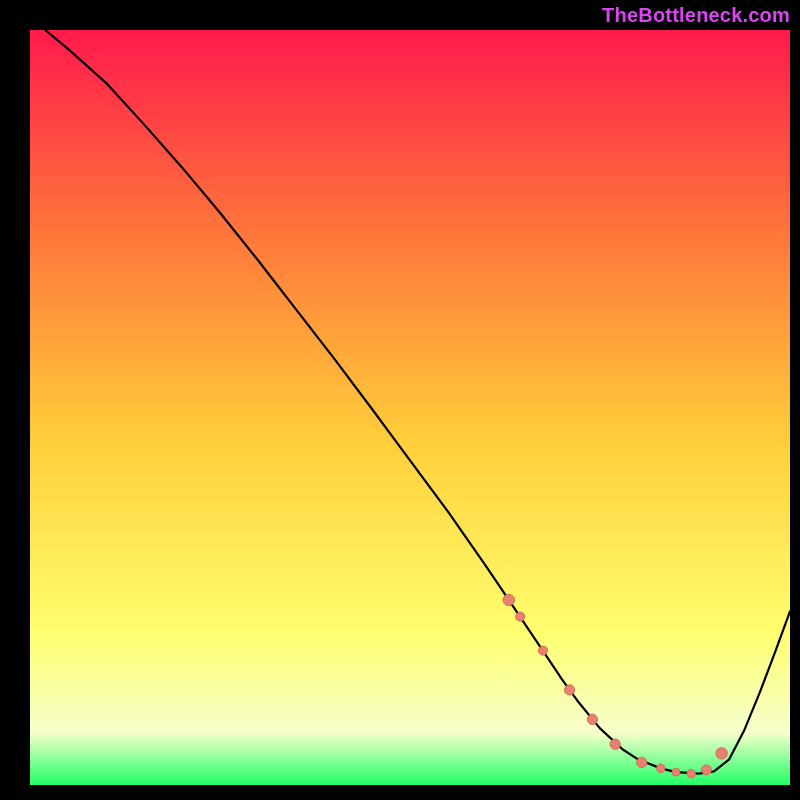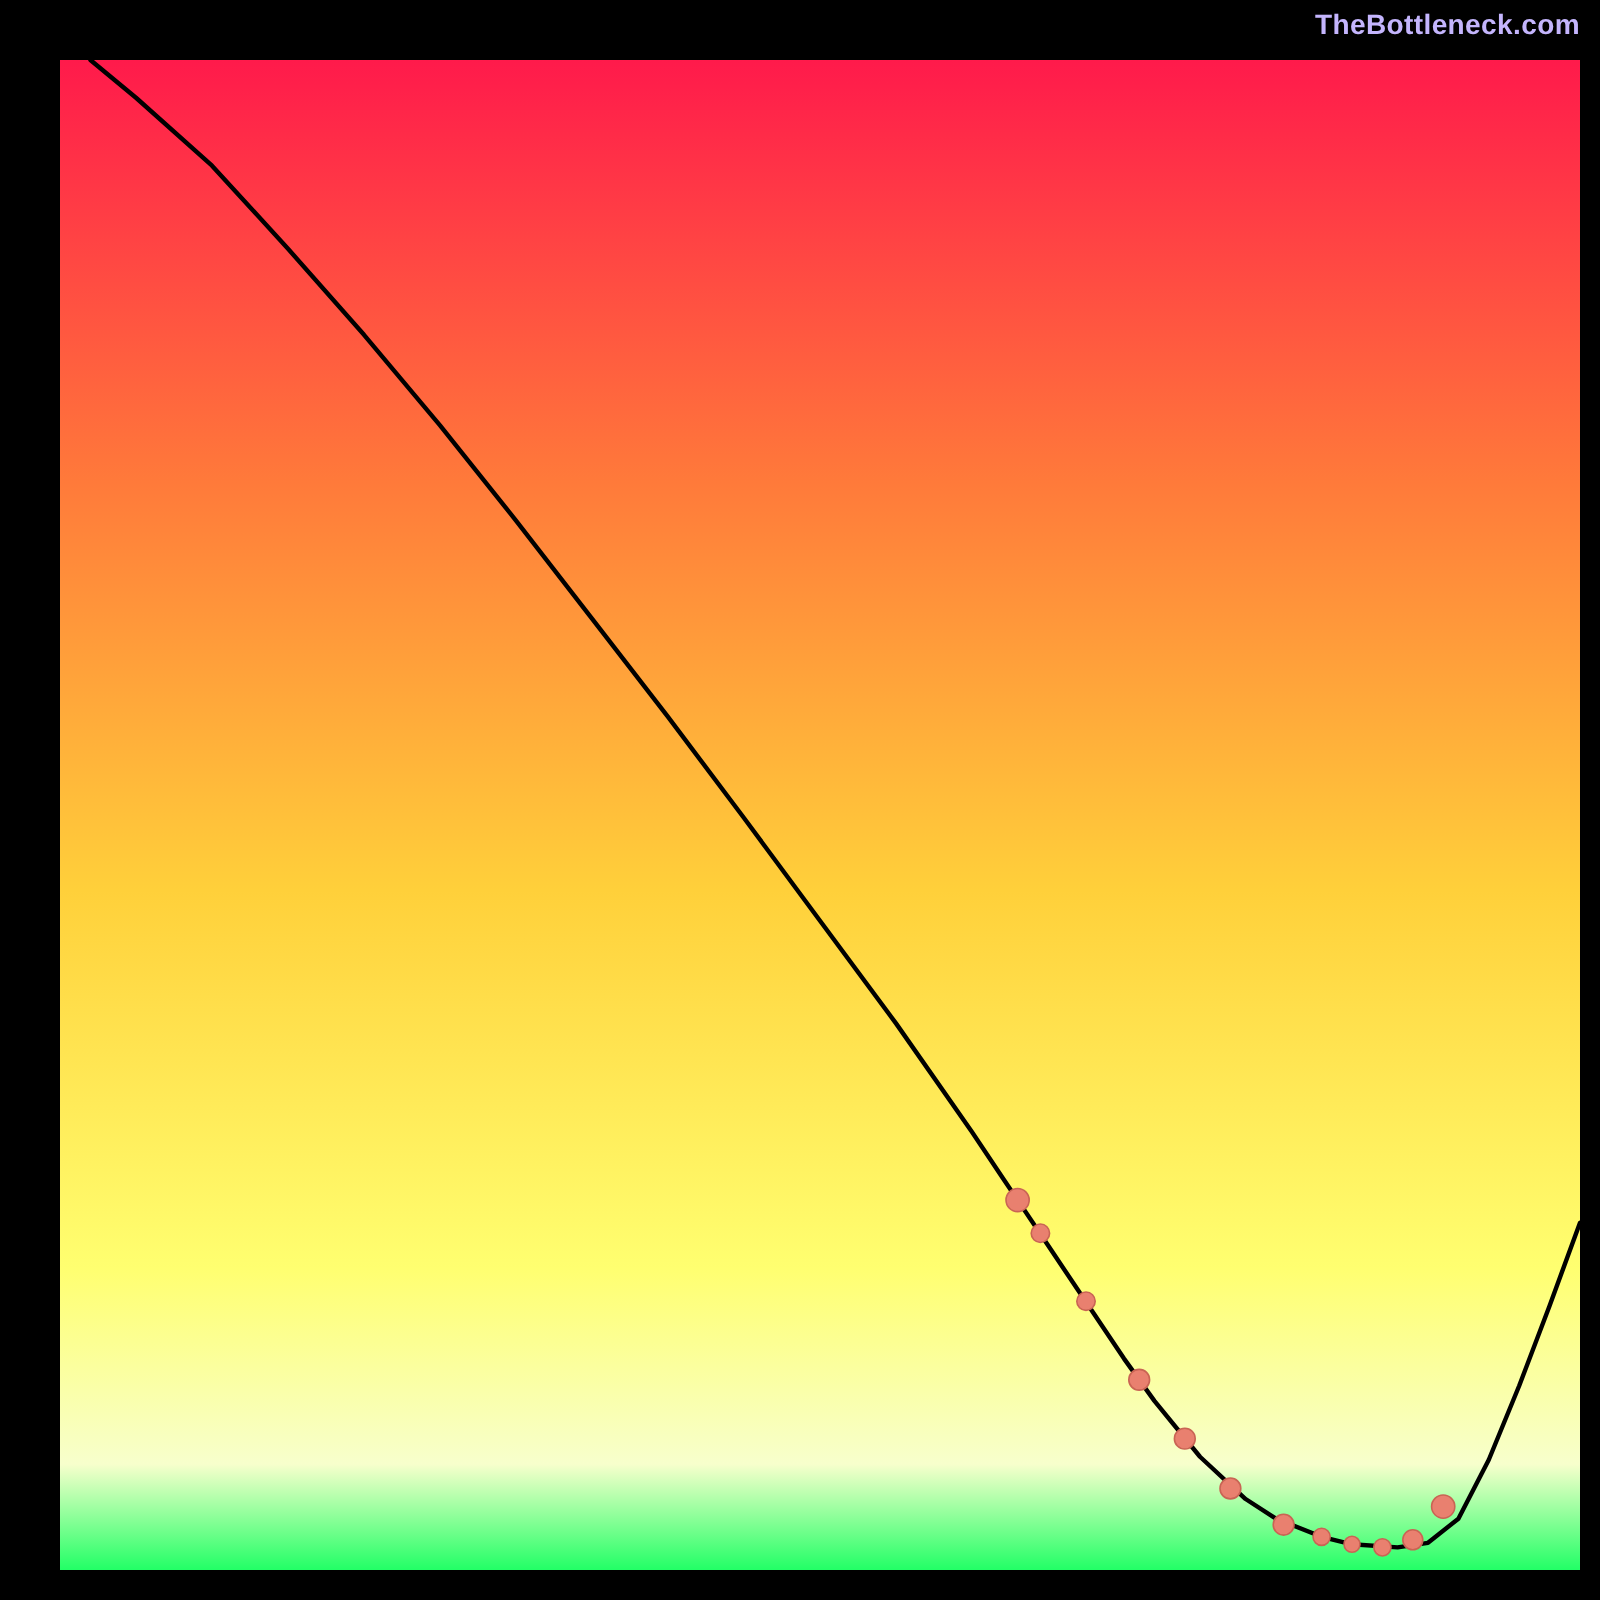--- a/index.html
+++ b/index.html
@@ -13,22 +13,22 @@
   }
   .stage {
     position: relative;
     width: 800px;
     height: 800px;
   }
   .watermark {
     position: absolute;
     top: 4px;
     right: 10px;
-    color: #c4b5fd;
-    font-size: 14px;
+    color: #d946ef;
+    font-size: 20px;
     font-weight: 600;
     letter-spacing: 0.2px;
     z-index: 10;
   }
   svg.plot {
     position: absolute;
     left: 0;
     top: 0;
     width: 800px;
     height: 800px;

